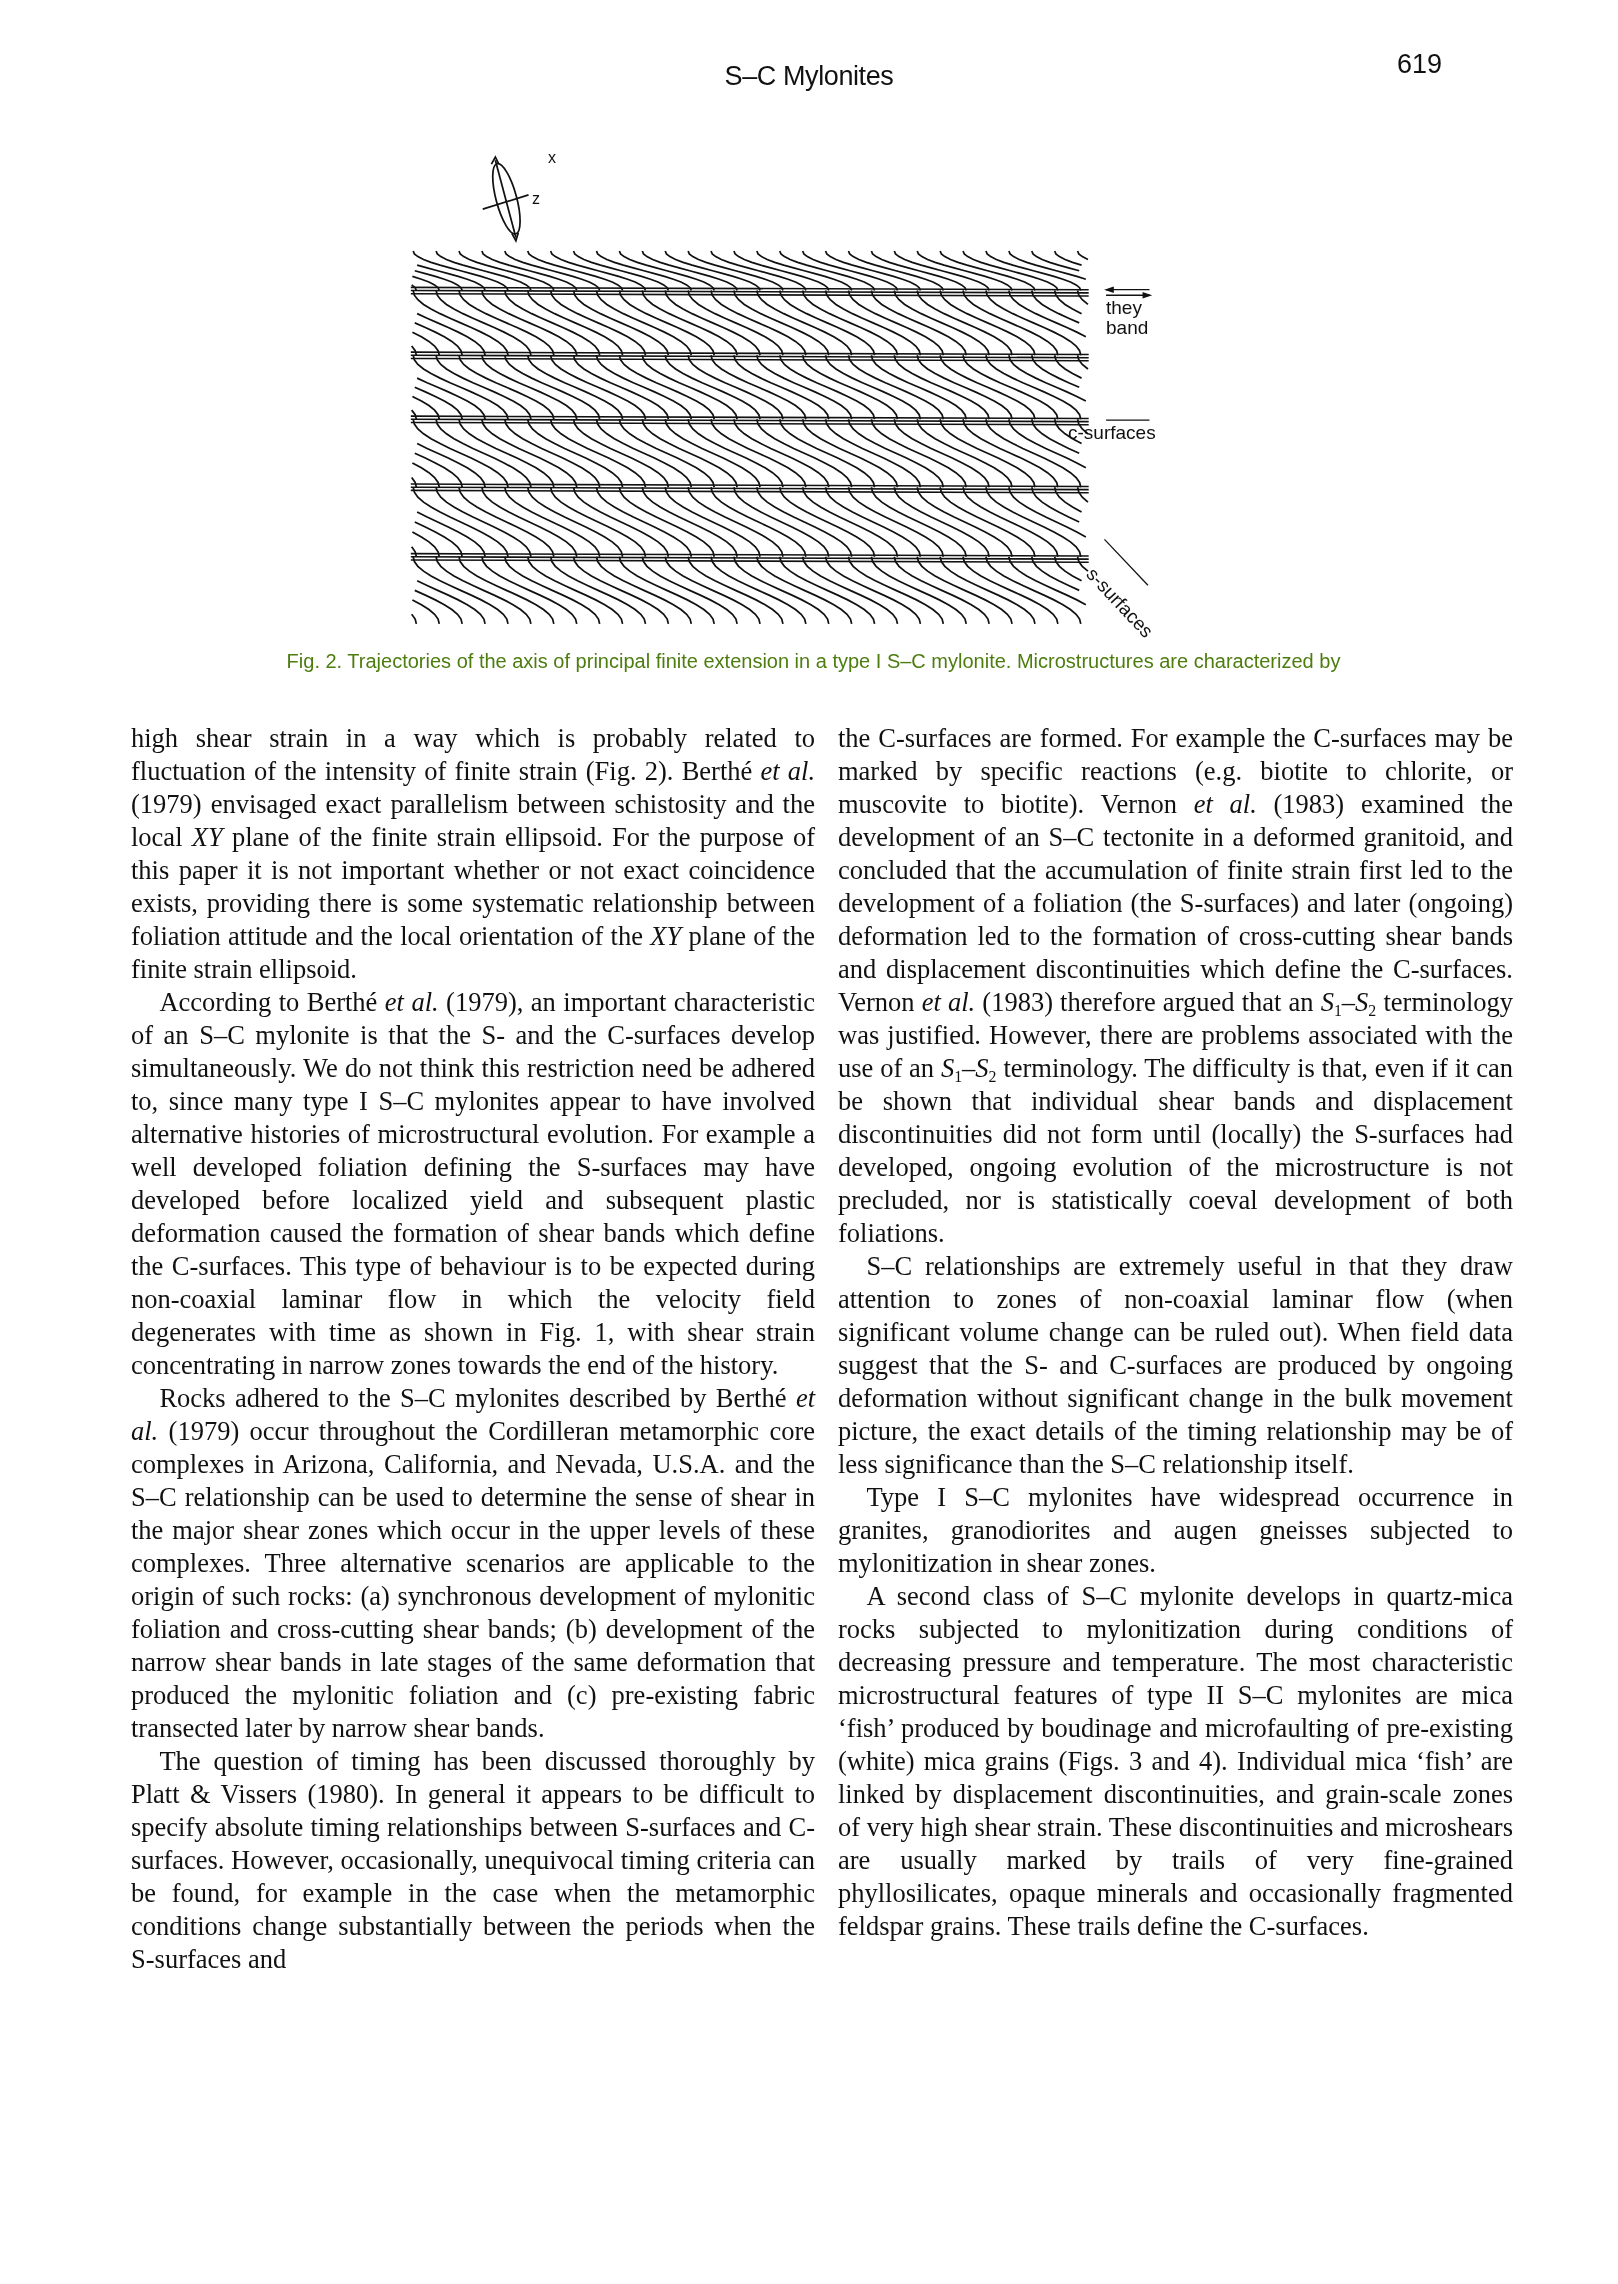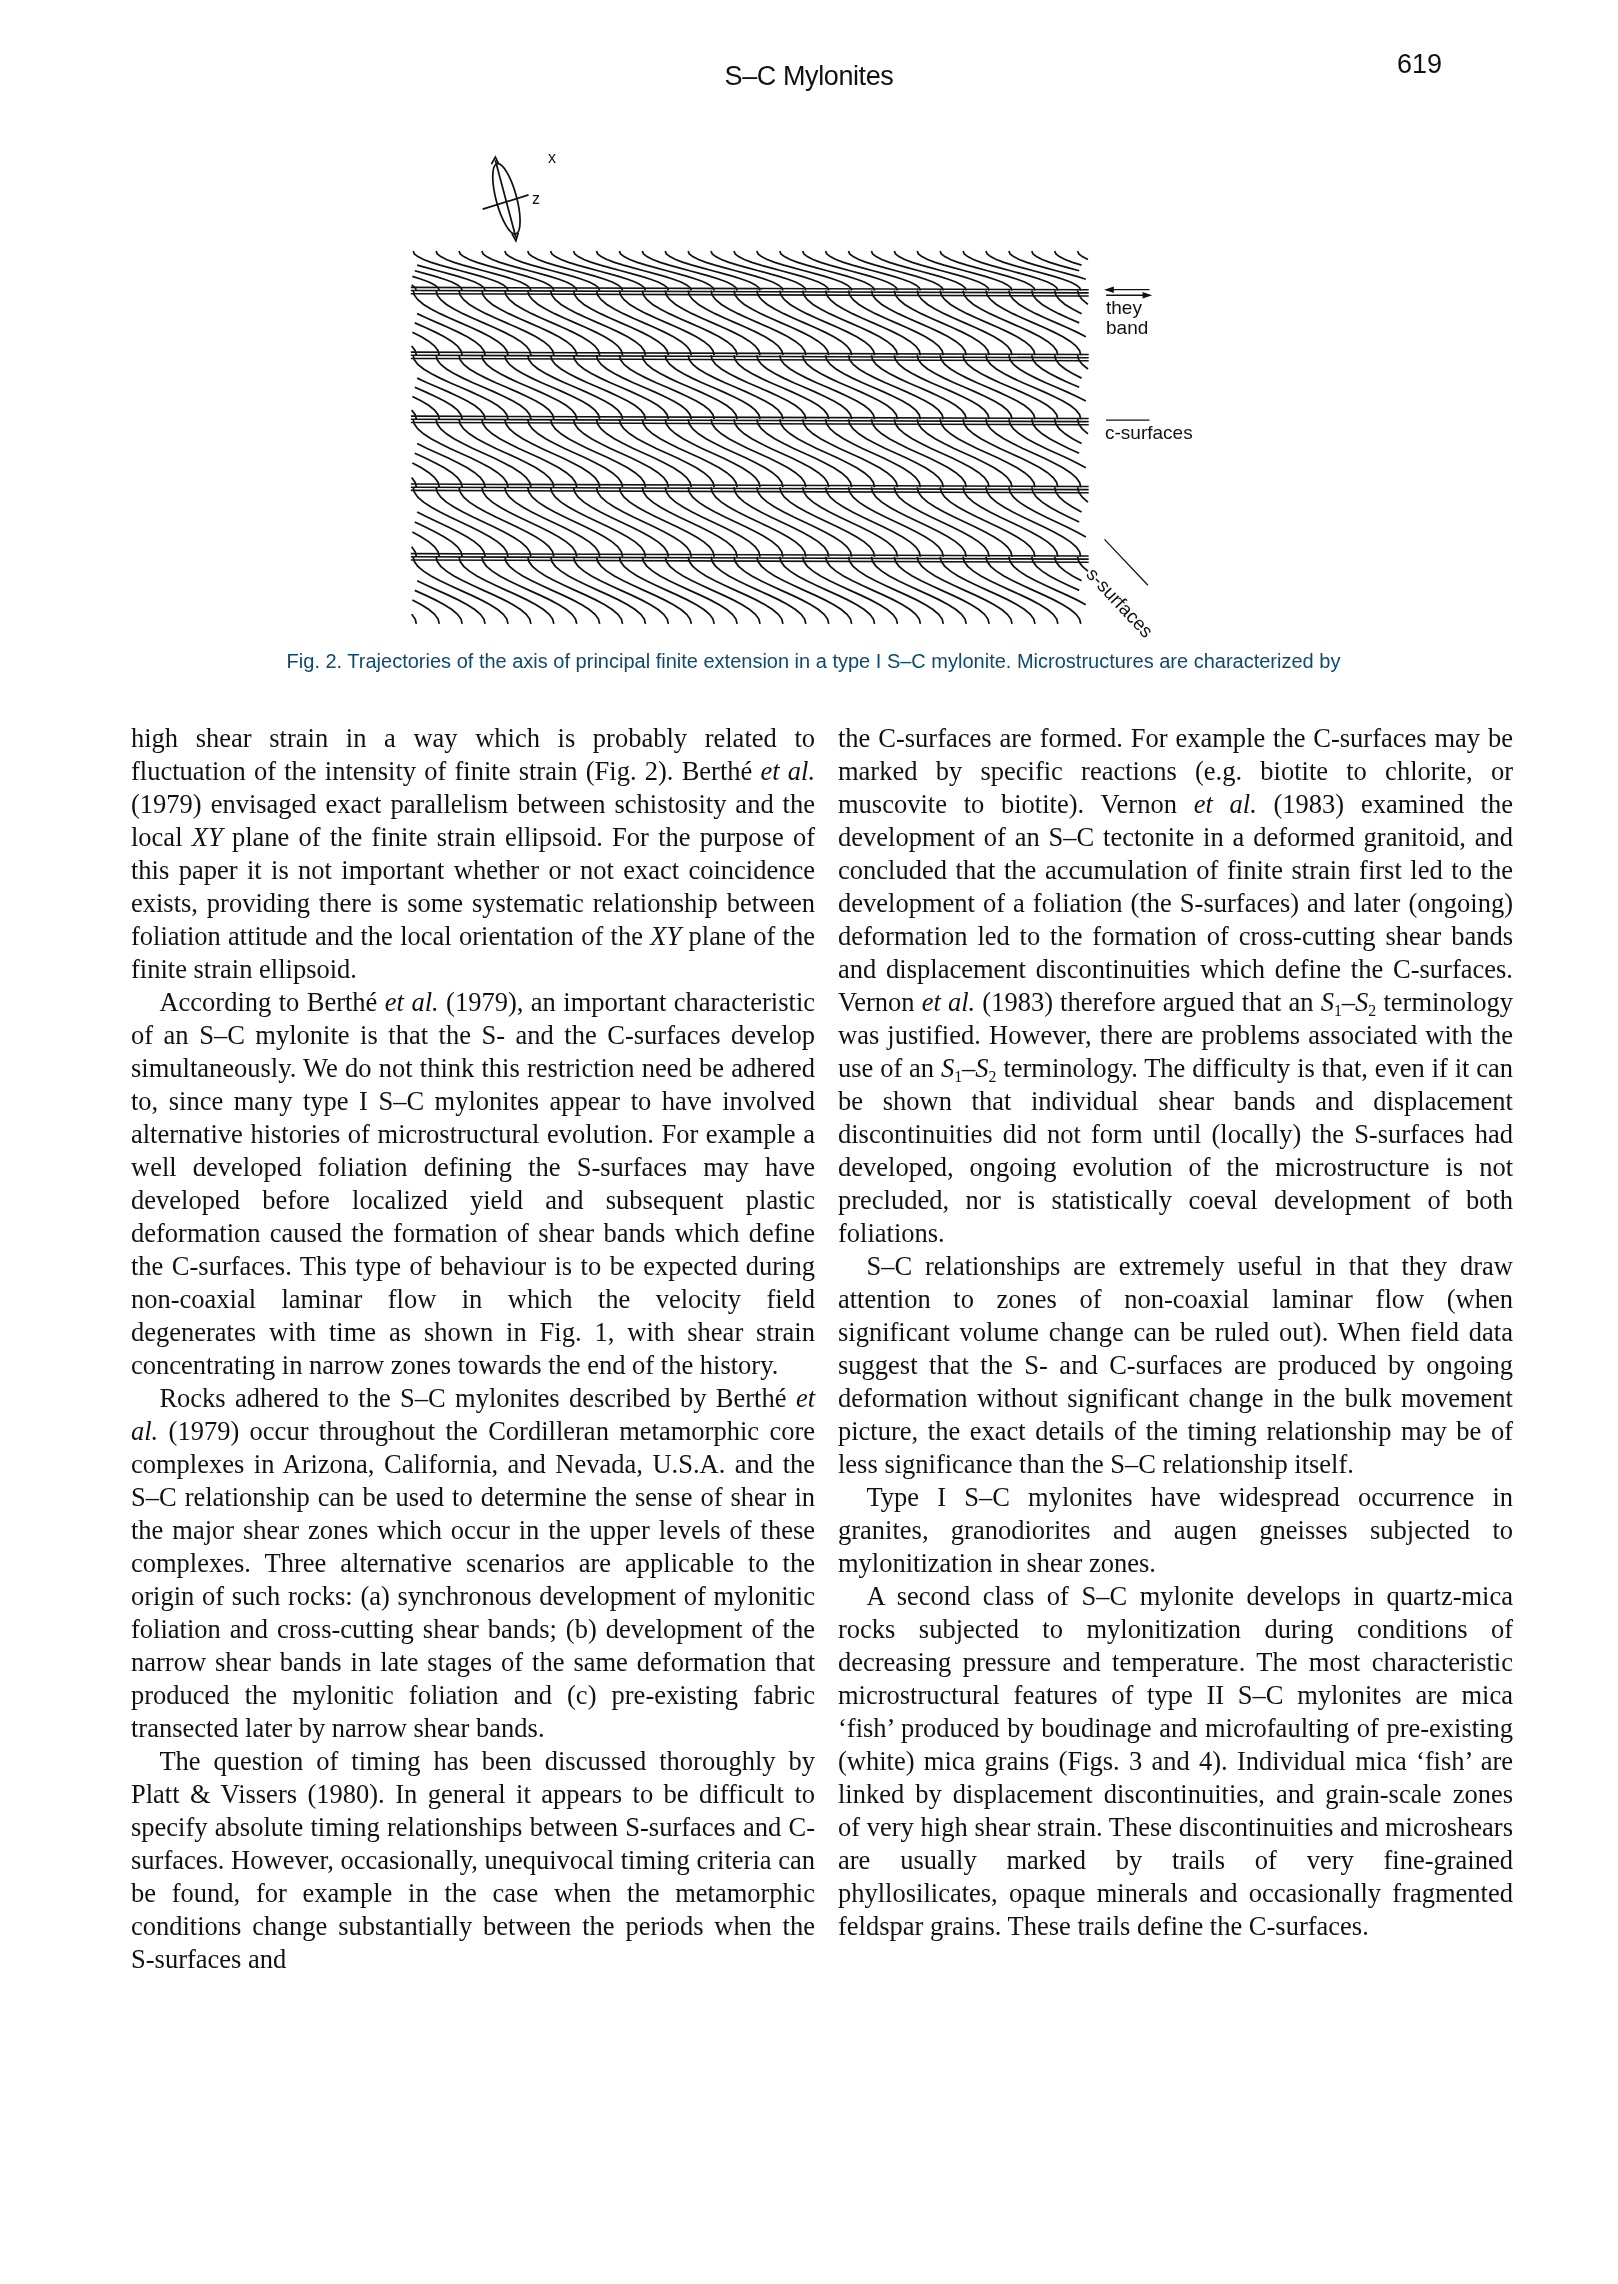--- a/index.html
+++ b/index.html
@@ -24,21 +24,21 @@
     position: absolute; left: 0; top: 126px; width: 1618px; height: 506px;
   }
   .figure svg { position: absolute; left: 0; top: 0; }
   .fig-label {
     position: absolute; font-family: "Liberation Sans", "DejaVu Sans", sans-serif;
     font-size: 19px; color: #111; line-height: 20px;
   }
   .caption {
     position: absolute; top: 649px; left: 134px; width: 1359px;
     text-align: center; font-family: "Liberation Sans", "DejaVu Sans", sans-serif;
-    font-size: 20px; line-height: 25px; color: #0c4a6e;
+    font-size: 20px; line-height: 25px; color: #4d7c0f;
   }
   .column {
     position: absolute; top: 722px; width: 684px;
     font-size: 26.5px; line-height: 33px; text-align: justify;
     hyphens: manual;
     margin-left: 16px;
   }
   .col-left { left: 115px; }
   .col-right { left: 822px; width: 675px; }
   .column p { margin: 0; text-indent: 0; }
@@ -296,21 +296,21 @@
       <path d="M1400 367 L1409 364 L1409 370 Z"></path>
       <line x1="1400" y1="374" x2="1455" y2="374"></line>
       <path d="M1456 374 L1447 371 L1447 377 Z"></path>
     </g>
     <line x1="1400" y1="532" x2="1455" y2="532" stroke="#111" stroke-width="1.6"></line>
   </svg>
   <div class="fig-label" style="left:1106px; top:172px;">
     <div>they</div>
     <div>band</div>
   </div>
-  <div class="fig-label" style="left:1105px; top:297px;">c-surfaces</div>
+  <div class="fig-label" style="left:1068px; top:297px;">c-surfaces</div>
   <div class="fig-label" style="left:1097px; top:438px; transform: rotate(47deg); transform-origin: left top;">s-surfaces</div>
   <div class="fig-label" style="left:548px; top:22px; font-size:16px;">x</div>
   <div class="fig-label" style="left:532px; top:63px; font-size:16px;">z</div>
 </div>
 
 <div class="caption">
   <div>Fig. 2. Trajectories of the axis of principal finite extension in a type I S–C mylonite. Microstructures are characterized by</div>
 </div>
 
 <div class="column col-left">

